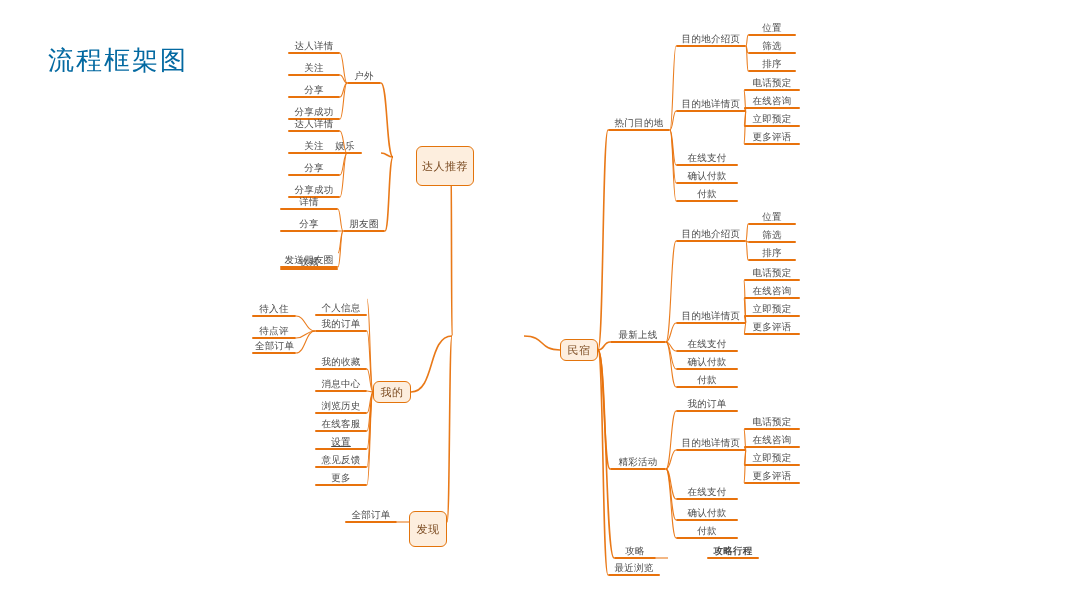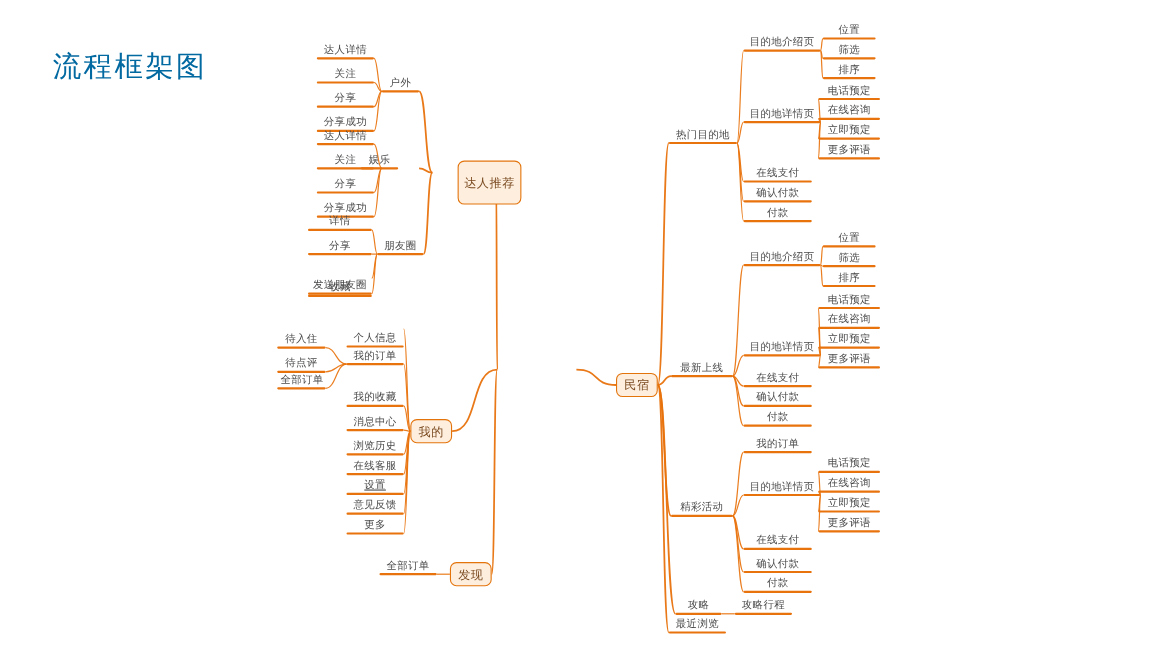--- a/index.html
+++ b/index.html
@@ -119,21 +119,21 @@
       <path d="M 315 331 C 305.5 331, 305.5 338, 296 338" fill="none" stroke="#E8720C" stroke-width="1.1" opacity="0.92"></path>
       <path d="M 315 331 C 305.5 331, 305.5 353, 296 353" fill="none" stroke="#E8720C" stroke-width="1.1" opacity="0.92"></path>
       <path d="M 409 522 C 403 522, 403 522, 397 522" fill="none" stroke="#E8720C" stroke-width="1.1" opacity="0.92"></path>
     </svg>
 
   <div class="title">流程框架图</div>
 
 
   <div class="node-box" id="n-darenTuijian" style="left: 416px; top: 146px; width: 58px; height: 40px;">达人推荐</div>
   <div class="node-box" id="n-wode" style="left: 373px; top: 381px; width: 38px; height: 22px;">我的</div>
-  <div class="node-box" id="n-faxian" style="left: 409px; top: 511px; width: 38px; height: 22px;">发现</div>
+  <div class="node-box" id="n-faxian" style="left: 409px; top: 511px; width: 38px; height: 36px;">发现</div>
   <div class="node-box" id="n-minsu" style="left: 560px; top: 339px; width: 38px; height: 22px;">民宿</div>
 
 <div class="node-u" id="n-huwai" style="left: 347px; top: 70px; width: 34px;">
       <span class="txt">户外</span>
       <span class="bar"></span>
     </div>
     <div class="node-u" id="n-yule" style="left: 328px; top: 140px; width: 34px;">
       <span class="txt">娱乐</span>
       <span class="bar"></span>
     </div>
@@ -386,17 +386,17 @@
       <span class="bar"></span>
     </div>
     <div class="node-u" id="n-c_ljyd" style="left: 744px; top: 452px; width: 56px;">
       <span class="txt">立即预定</span>
       <span class="bar"></span>
     </div>
     <div class="node-u" id="n-c_gdpy" style="left: 744px; top: 470px; width: 56px;">
       <span class="txt">更多评语</span>
       <span class="bar"></span>
     </div>
-    <div class="node-u" id="n-glxc" style="left: 668px; top: 545px; width: 52px;">
+    <div class="node-u" id="n-glxc" style="left: 707px; top: 545px; width: 52px; font-weight: bold;">
       <span class="txt">攻略行程</span>
       <span class="bar"></span>
     </div>
   </div>
 
 </body></html>

